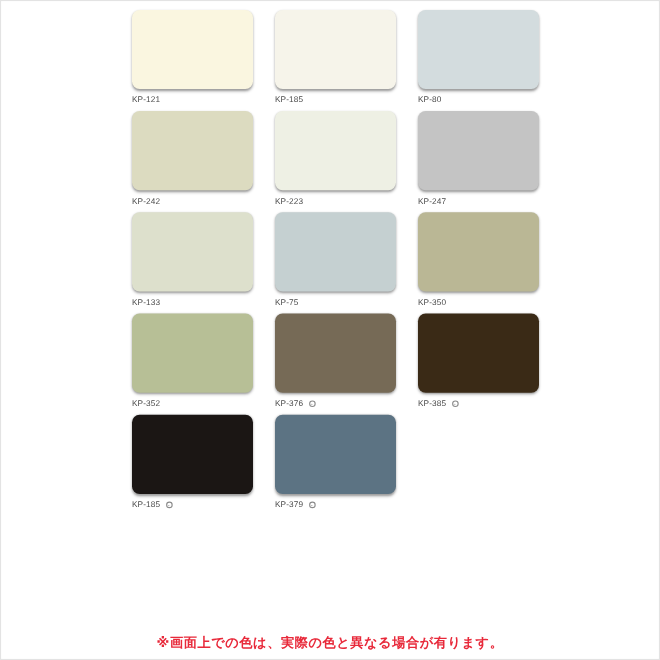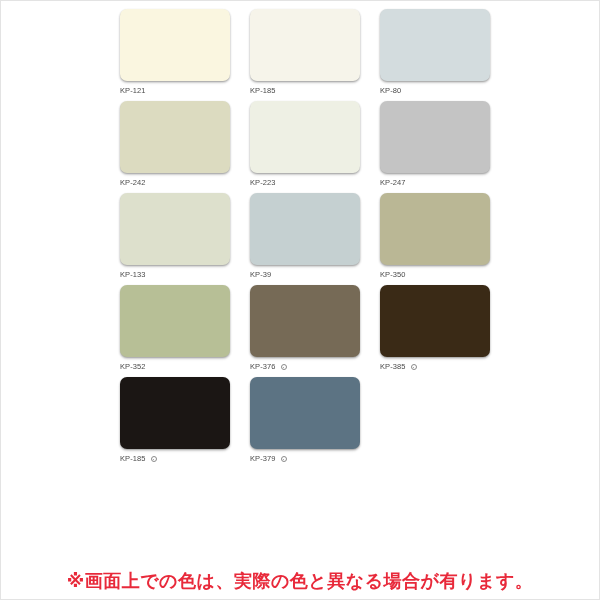--- a/index.html
+++ b/index.html
@@ -86,21 +86,21 @@
     border-radius: 50%;
   }
 
   #footer-note {
     position: absolute;
     left: 0;
     right: 0;
     bottom: 6px;
     text-align: center;
     font-family: "DejaVu Sans", "Liberation Sans", sans-serif;
-    font-size: 18px;
+    font-size: 12px;
     font-weight: bold;
     color: #e8293a;
     letter-spacing: 0.5px;
   }
 </style>
 </head>
 <body>
 
 <div id="page" style="background: rgb(255, 255, 255); border-color: rgb(227, 227, 227);">
 
@@ -143,21 +143,21 @@
       </div>
       <div class="swatch-cell">
         <div class="swatch-chip" style="background: rgb(221, 224, 204);"></div>
         <div class="swatch-label">
           <span class="swatch-code">KP-133</span>
         </div>
       </div>
       <div class="swatch-cell">
         <div class="swatch-chip" style="background: rgb(197, 208, 209);"></div>
         <div class="swatch-label">
-          <span class="swatch-code">KP-39</span>
+          <span class="swatch-code">KP-75</span>
         </div>
       </div>
       <div class="swatch-cell">
         <div class="swatch-chip" style="background: rgb(186, 183, 149);"></div>
         <div class="swatch-label">
           <span class="swatch-code">KP-350</span>
         </div>
       </div>
       <div class="swatch-cell">
         <div class="swatch-chip" style="background: rgb(183, 191, 150);"></div>

